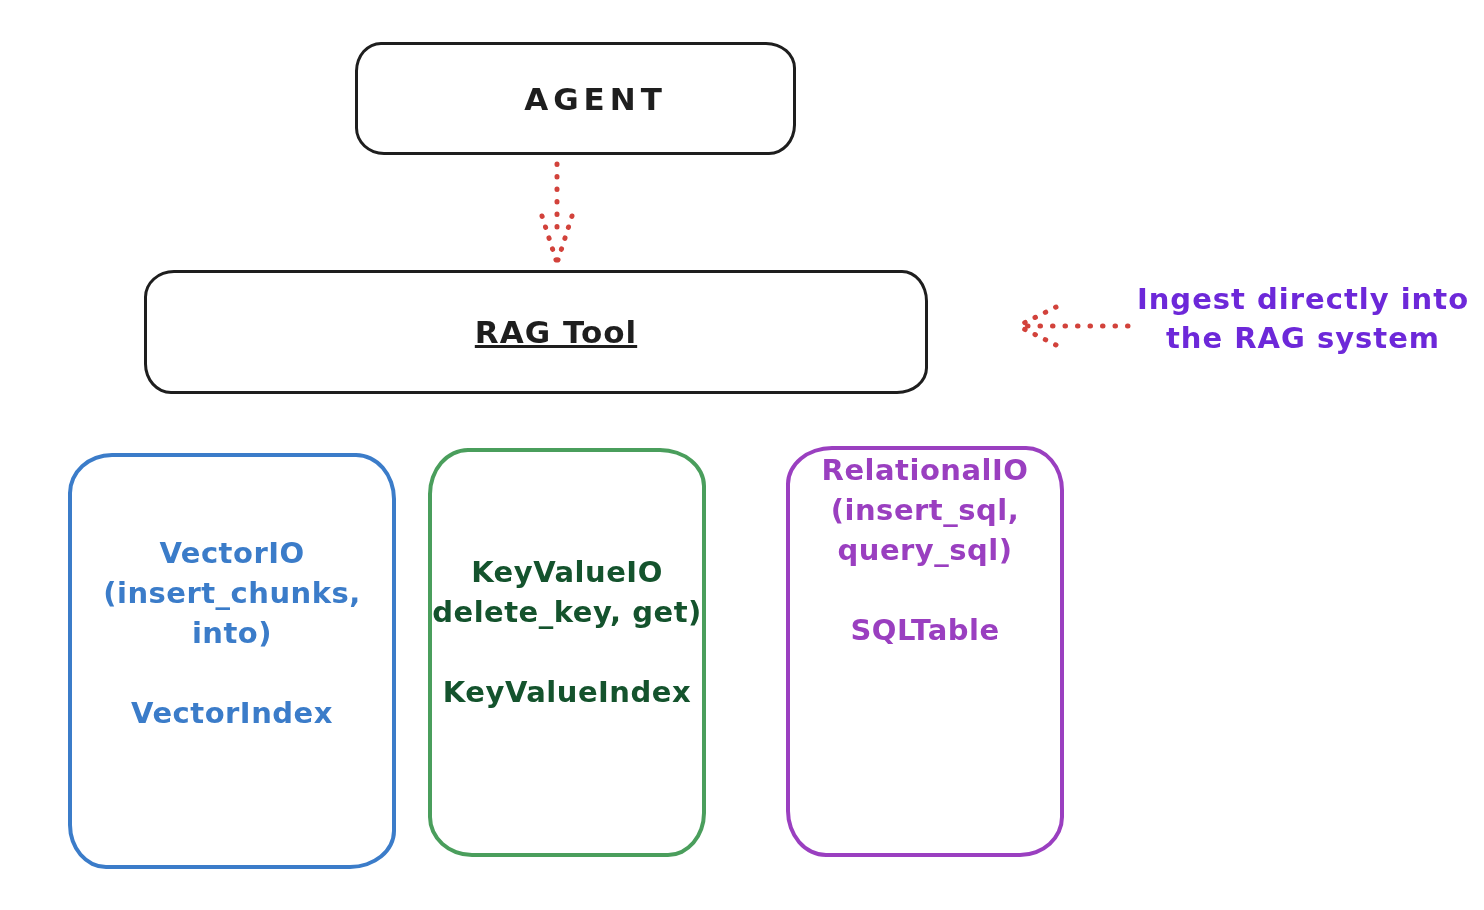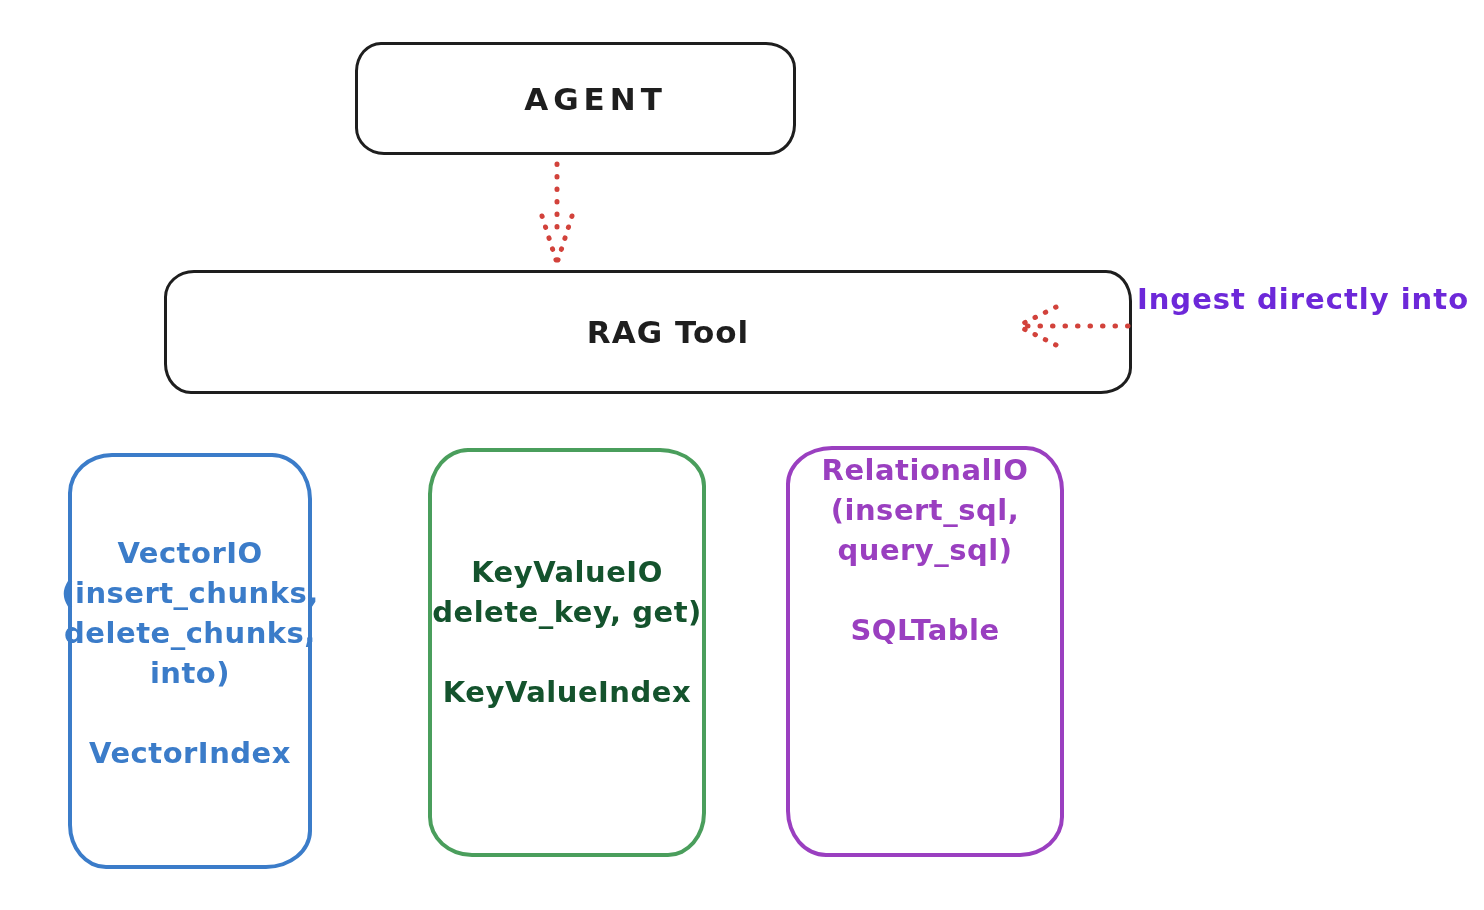--- a/index.html
+++ b/index.html
@@ -28,23 +28,24 @@
     left: 355px; top: 42px;
     width: 441px; height: 113px;
     border-radius: 26px 30px 27px 29px / 29px 26px 30px 27px;
   }
   .agent-box .box-label {
     font-size: 31px;
     font-weight: 700;
     letter-spacing: 5px;
   }
   .rag-box {
-    left: 164px; top: 270px;
-    width: 968px; height: 124px;
+    left: 144px; top: 270px;
+    width: 784px; height: 124px;
     border-radius: 30px 26px 31px 27px / 27px 31px 26px 30px;
+    text-decoration: underline;
   }
   .rag-box .box-label {
     font-size: 31px;
     font-weight: 600;
     letter-spacing: 1px;
   }
   .arrow { position: absolute; }
   .arrow-down { left: 533px; top: 160px; }
   .arrow-left { left: 1010px; top: 296px; }
   .annotation {
@@ -70,21 +71,21 @@
     display: flex;
     flex-direction: column;
     align-items: center;
     text-align: center;
     font-size: 29px;
     font-weight: 600;
     line-height: 40px;
     letter-spacing: 0.5px;
   }
   .store-box.blue {
-    left: 68px; top: 453px; width: 244px; height: 416px;
+    left: 68px; top: 453px; width: 328px; height: 416px;
     border-color: #3b7cc9; color: #3b7cc9;
     border-radius: 44px 40px 46px 38px / 40px 46px 38px 44px;
   }
   .store-box.blue .store-text { padding-top: 76px; }
   .store-box.green {
     left: 428px; top: 448px; width: 278px; height: 409px;
     border-color: #4a9e5c; color: #14532d;
     border-radius: 40px 46px 38px 44px / 46px 38px 44px 40px;
   }
   .store-box.green .store-text { padding-top: 100px; }
@@ -124,27 +125,27 @@
   </div>
 
   <svg class="arrow arrow-left" width="124" height="60" viewBox="0 0 124 60">
     <path class="dotted-stroke" d="M118 30 L12 30"></path>
     <path class="dotted-stroke wing" d="M46 11 L10 29"></path>
     <path class="dotted-stroke wing" d="M46 49 L10 31"></path>
   </svg>
 
   <div class="annotation">
     <div>Ingest directly into</div>
+    <div>the RAG system</div>
   </div>
 
   <div class="store-box blue">
     <div class="store-text">
       <span>VectorIO</span>
       <span>(insert_chunks,</span>
-      <span>delete_chunks,</span>
       <span>into)</span>
       <span class="index-label">VectorIndex</span>
     </div>
   </div>
 
   <div class="store-box green">
     <div class="store-text">
       <span>KeyValueIO</span>
       <span>delete_key, get)</span>
       <span class="index-label">KeyValueIndex</span>

